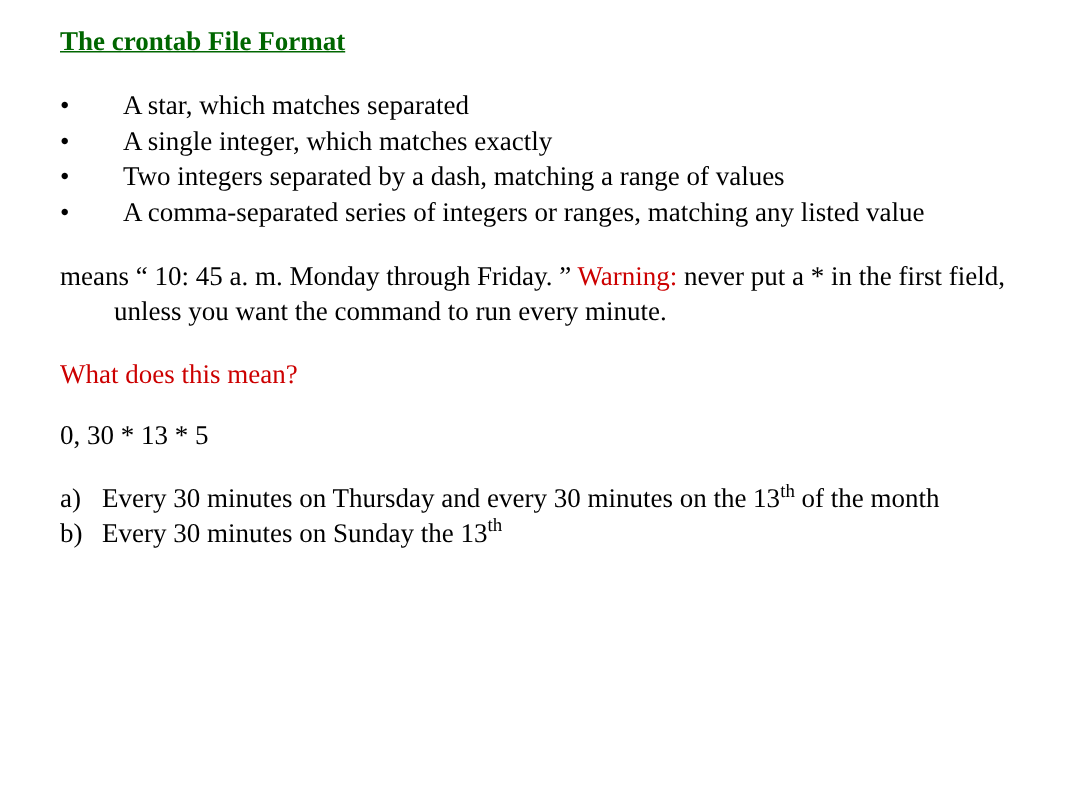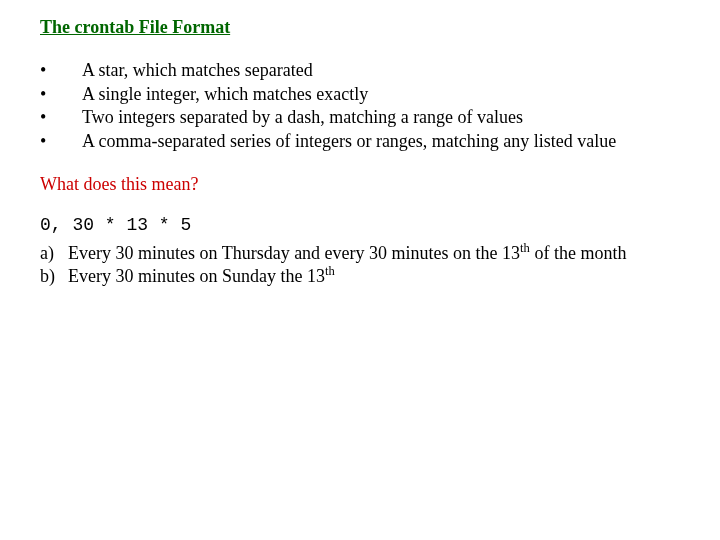--- a/index.html
+++ b/index.html
@@ -44,22 +44,21 @@
     margin: 0 0 18px 0;
   }
   .warn {
     color: #cc0000;
   }
   .q {
     color: #cc0000;
     margin: 0 0 18px 0;
   }
   .expr {
-    margin: 0 0 4px 0;
-    font-family: Liberation Mono, monospace;
+    margin: 0 0 18px 0;
   }
   .answers {
     margin: 0;
   }
   .ans-row {
     display: flex;
   }
   .ans-label {
     width: 28px;
     flex: 0 0 28px;
@@ -91,20 +90,23 @@
       <div class="bullet-dot">•</div>
       <div class="bullet-text">Two integers separated by a dash, matching a range of values</div>
     </div>
     <div class="bullet-row">
       <div class="bullet-dot">•</div>
       <div class="bullet-text">A comma-separated series of integers or ranges, matching any listed value</div>
     </div>
   </div>
 
 
+  <p class="hanging">
+    <span>means “ 10: 45 a. m. Monday through Friday. ”  </span><span class="warn">Warning:</span><span> never put a * in the first field, unless you want the command to run every minute.</span>
+  </p>
 
   <p class="q">What does this mean?</p>
 
   <p class="expr">0, 30  *  13  *  5</p>
 
   <div class="answers">
     <div class="ans-row">
       <div class="ans-label">a)</div>
       <div>
         <span>Every 30 minutes on Thursday and every 30 minutes on the 13</span><sup>th</sup><span> of the month</span>

